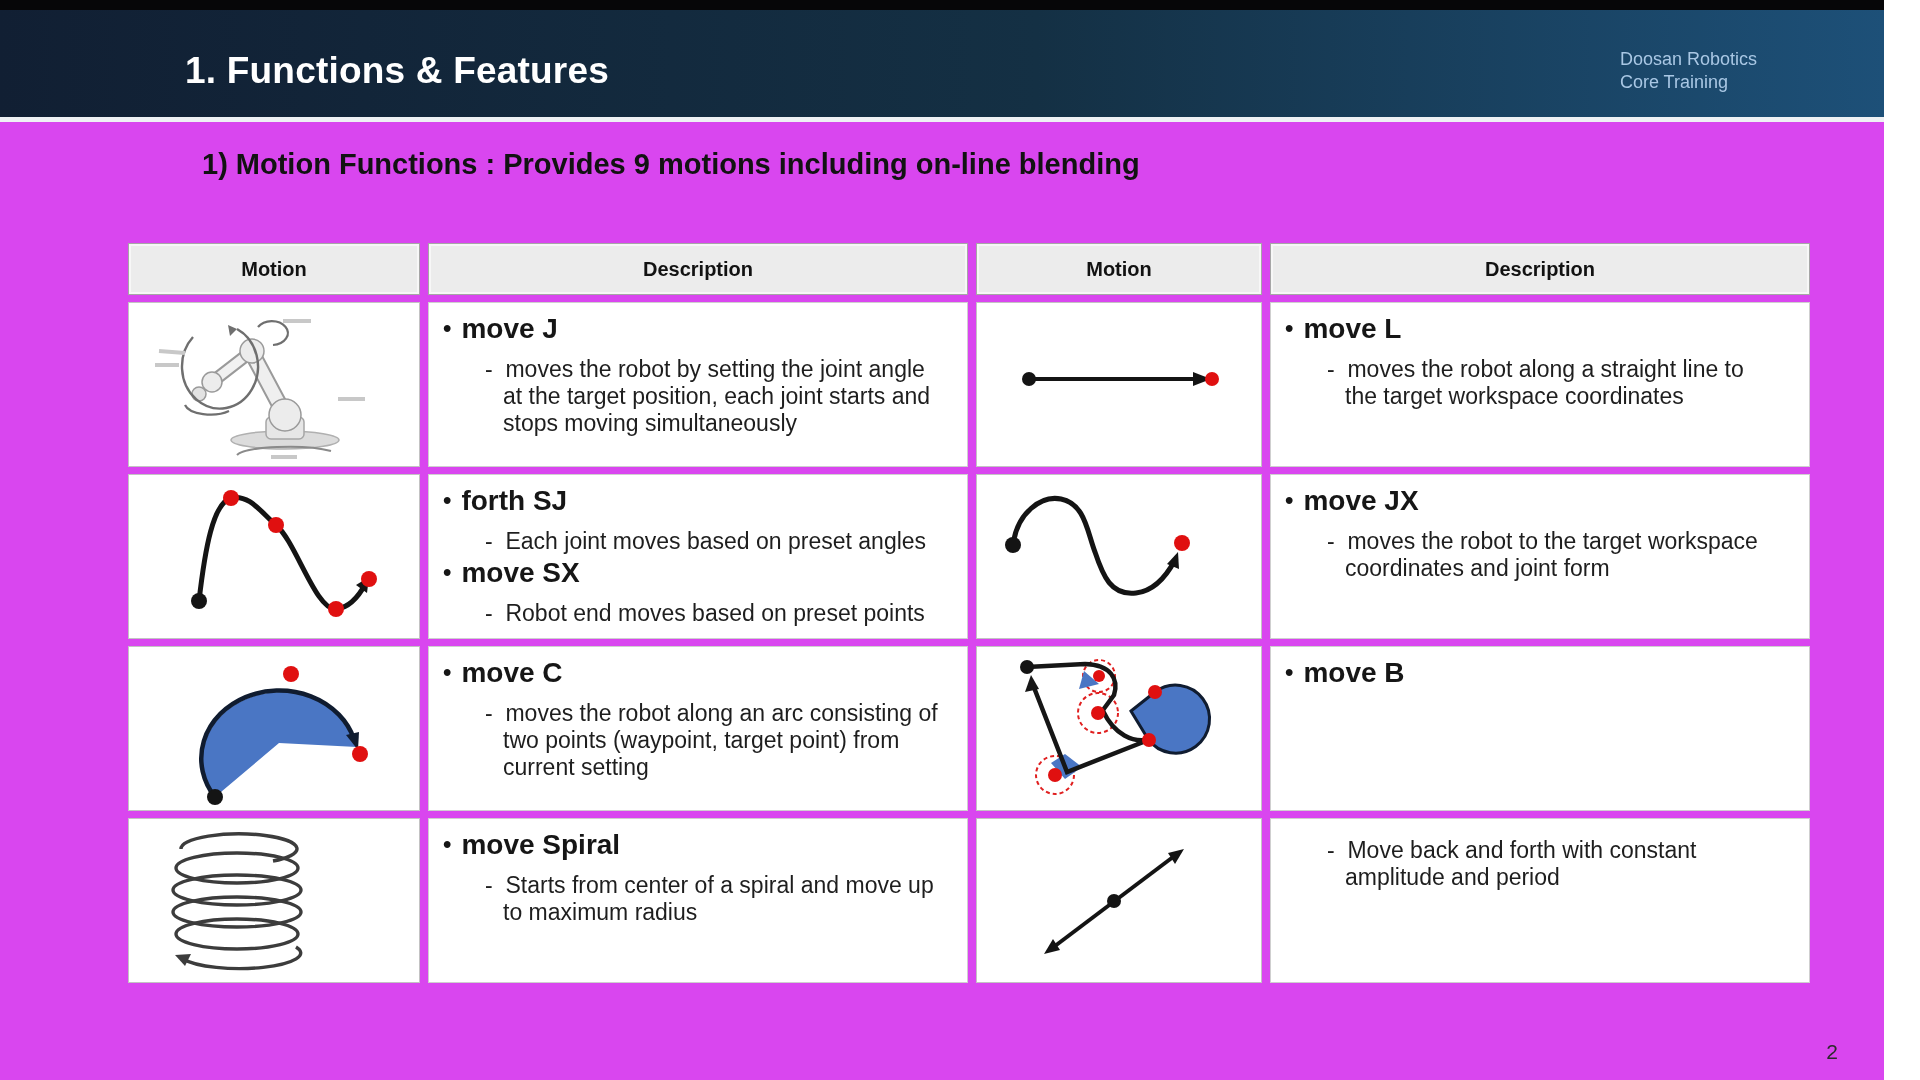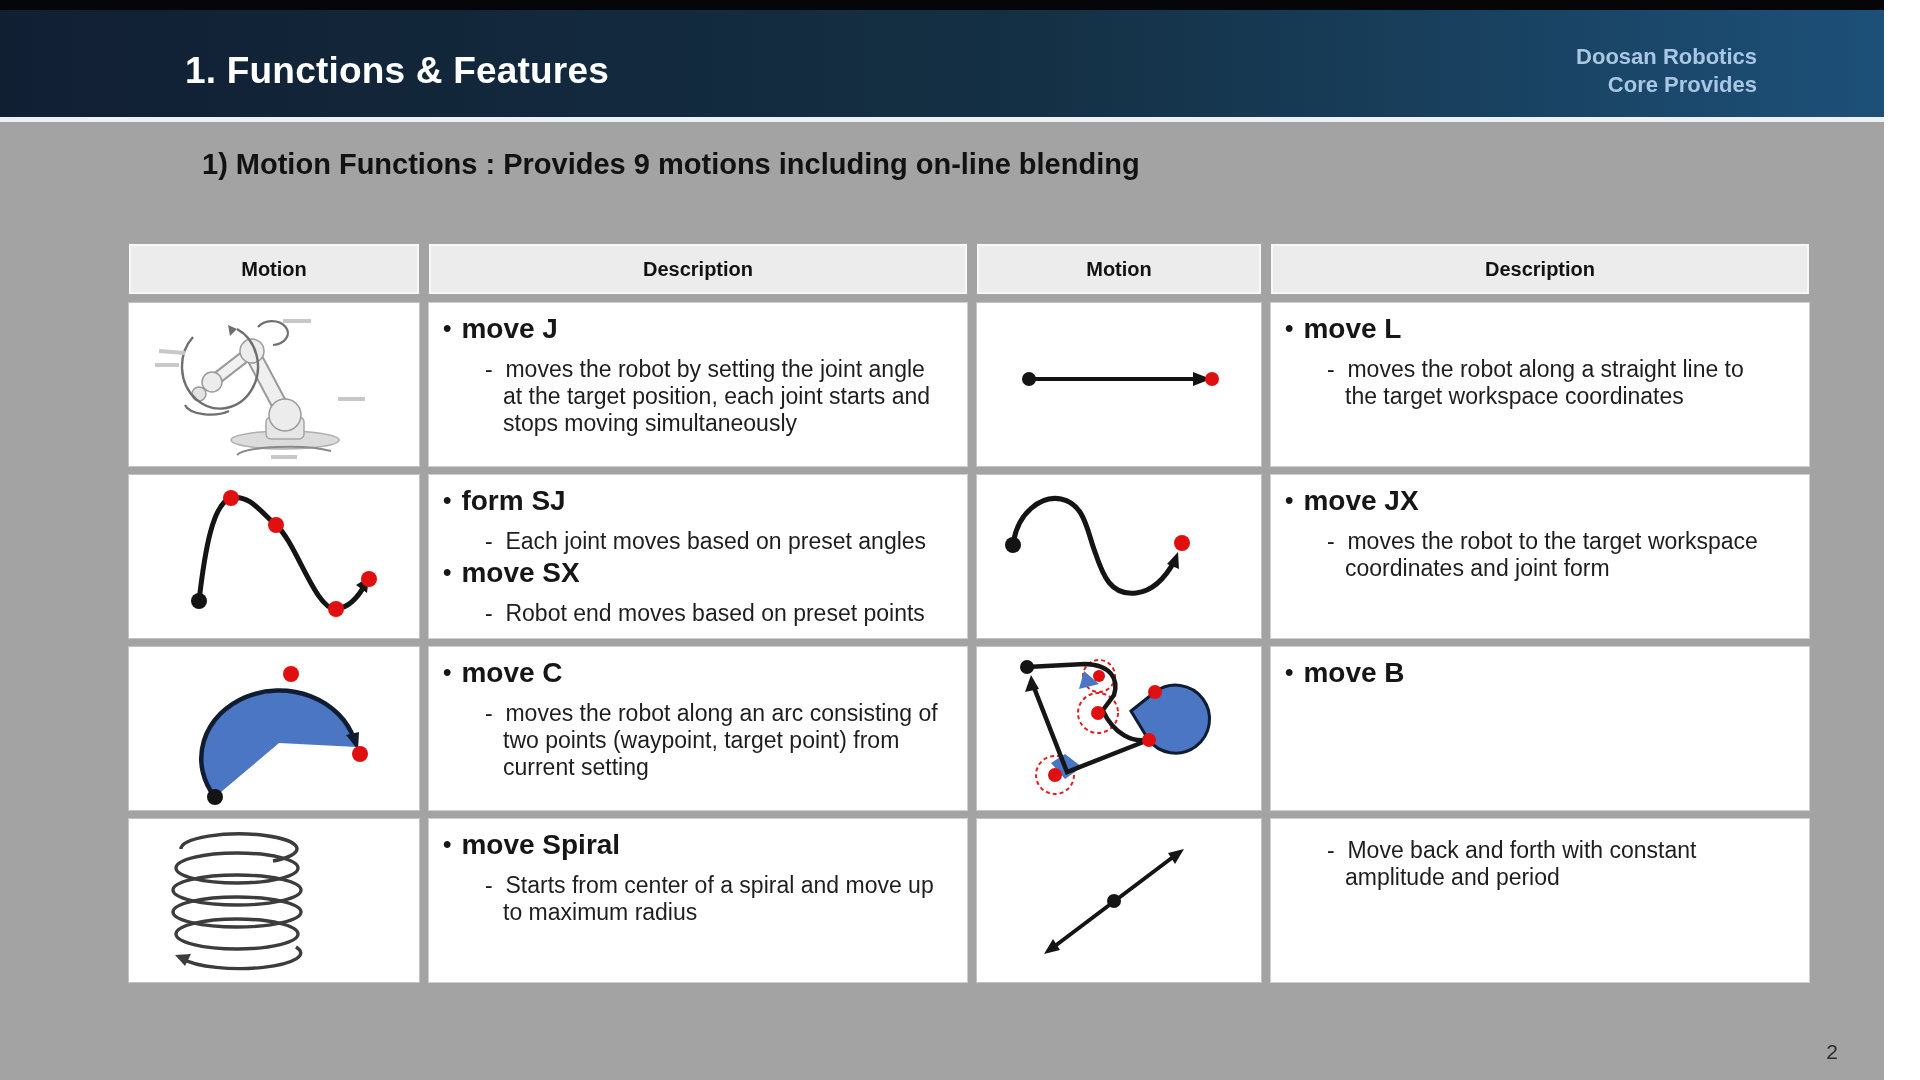--- a/index.html
+++ b/index.html
@@ -1,27 +1,27 @@
 <!DOCTYPE html>
 <html><head>
 <meta charset="utf-8">
 <style>
   html,body{margin:0;padding:0;background:#ffffff;}
   body{width:1920px;height:1080px;font-family:"Liberation Sans",sans-serif;-webkit-font-smoothing:antialiased;}
-  .slide{position:relative;width:1884px;height:1080px;background:#a3a3a3;overflow:hidden;}
+  .slide{position:relative;width:1884px;height:1080px;background:#d946ef;overflow:hidden;}
 
   
   .top-strip{position:absolute;top:0;left:0;width:100%;height:10px;background:#060608;}
   .header{position:absolute;top:10px;left:0;width:100%;height:112px;box-sizing:border-box;
     background:linear-gradient(90deg,#111f33 0%,#143044 55%,#1d5078 100%);
     border-bottom:5px solid #eef1f4;
     display:flex;align-items:center;justify-content:space-between;
     padding:14px 127px 0 185px;}
   .header-title{color:#ffffff;font-size:37px;font-weight:bold;letter-spacing:.2px;}
-  .brand{text-align:right;color:#a9c7e4;font-size:22px;font-weight:bold;line-height:1.25;}
+  .brand{color:#a9c7e4;font-size:18px;font-weight:normal;line-height:1.25;}
 
   
   .subtitle{position:absolute;left:202px;top:148px;font-size:29px;font-weight:bold;color:#121212;}
 
   
   .motion-table{position:absolute;left:128px;top:243px;display:grid;
     grid-template-columns:292px 540px 286px 540px;
     grid-template-rows:52px 165px 165px 165px 165px;
     column-gap:8px;row-gap:7px;}
   .th{background:#ececec;border:1px solid #a6a6a6;box-shadow:inset 0 0 0 2px #f7f7f7;
@@ -42,21 +42,21 @@
 </head>
 <body>
 
 <div class="slide">
   <div class="top-strip"></div>
 
   <div class="header">
     <div class="header-title">1. Functions &amp; Features</div>
     <div class="brand">
       <div>Doosan Robotics</div>
-      <div>Core Provides</div>
+      <div>Core Training</div>
     </div>
   </div>
 
   <div class="subtitle">1) Motion Functions : Provides 9 motions including on-line blending</div>
 
   <div class="motion-table">
 
     <div class="th">Motion</div>
     <div class="th">Description</div>
     <div class="th">Motion</div>
@@ -108,21 +108,21 @@
         <path d="M 66 122 C 72 70 80 24 98 19 C 116 15 128 33 143 46 C 163 63 183 132 203 130 C 216 129 226 117 233 104" fill="none" stroke="#141414" stroke-width="5"></path>
         <polygon points="236,98 223,106 234,114" fill="#141414"></polygon>
         <circle cx="66" cy="122" r="8" fill="#141414"></circle>
         <circle cx="98" cy="19" r="8" fill="#e01010"></circle>
         <circle cx="143" cy="46" r="8" fill="#e01010"></circle>
         <circle cx="203" cy="130" r="8" fill="#e01010"></circle>
         <circle cx="236" cy="100" r="8" fill="#e01010"></circle>
       </svg>
     </div>
     <div class="cell desc-cell">
-      <div class="move-name">form SJ</div>
+      <div class="move-name">forth SJ</div>
       <div class="move-desc">Each joint moves based on preset angles</div>
       <div class="move-name">move SX</div>
       <div class="move-desc">Robot end moves based on preset points</div>
     </div>
     <div class="cell motion-cell">
       <svg width="276" height="155" viewBox="0 0 276 155">
         <path d="M 32 66 C 36 34 60 16 80 20 C 104 25 106 52 114 73 C 122 97 130 117 155 114 C 173 112 186 96 194 81" fill="none" stroke="#141414" stroke-width="5"></path>
         <polygon points="197,73 186,85 198,90" fill="#141414"></polygon>
         <circle cx="32" cy="66" r="8" fill="#141414"></circle>
         <circle cx="201" cy="64" r="8" fill="#e01010"></circle>

